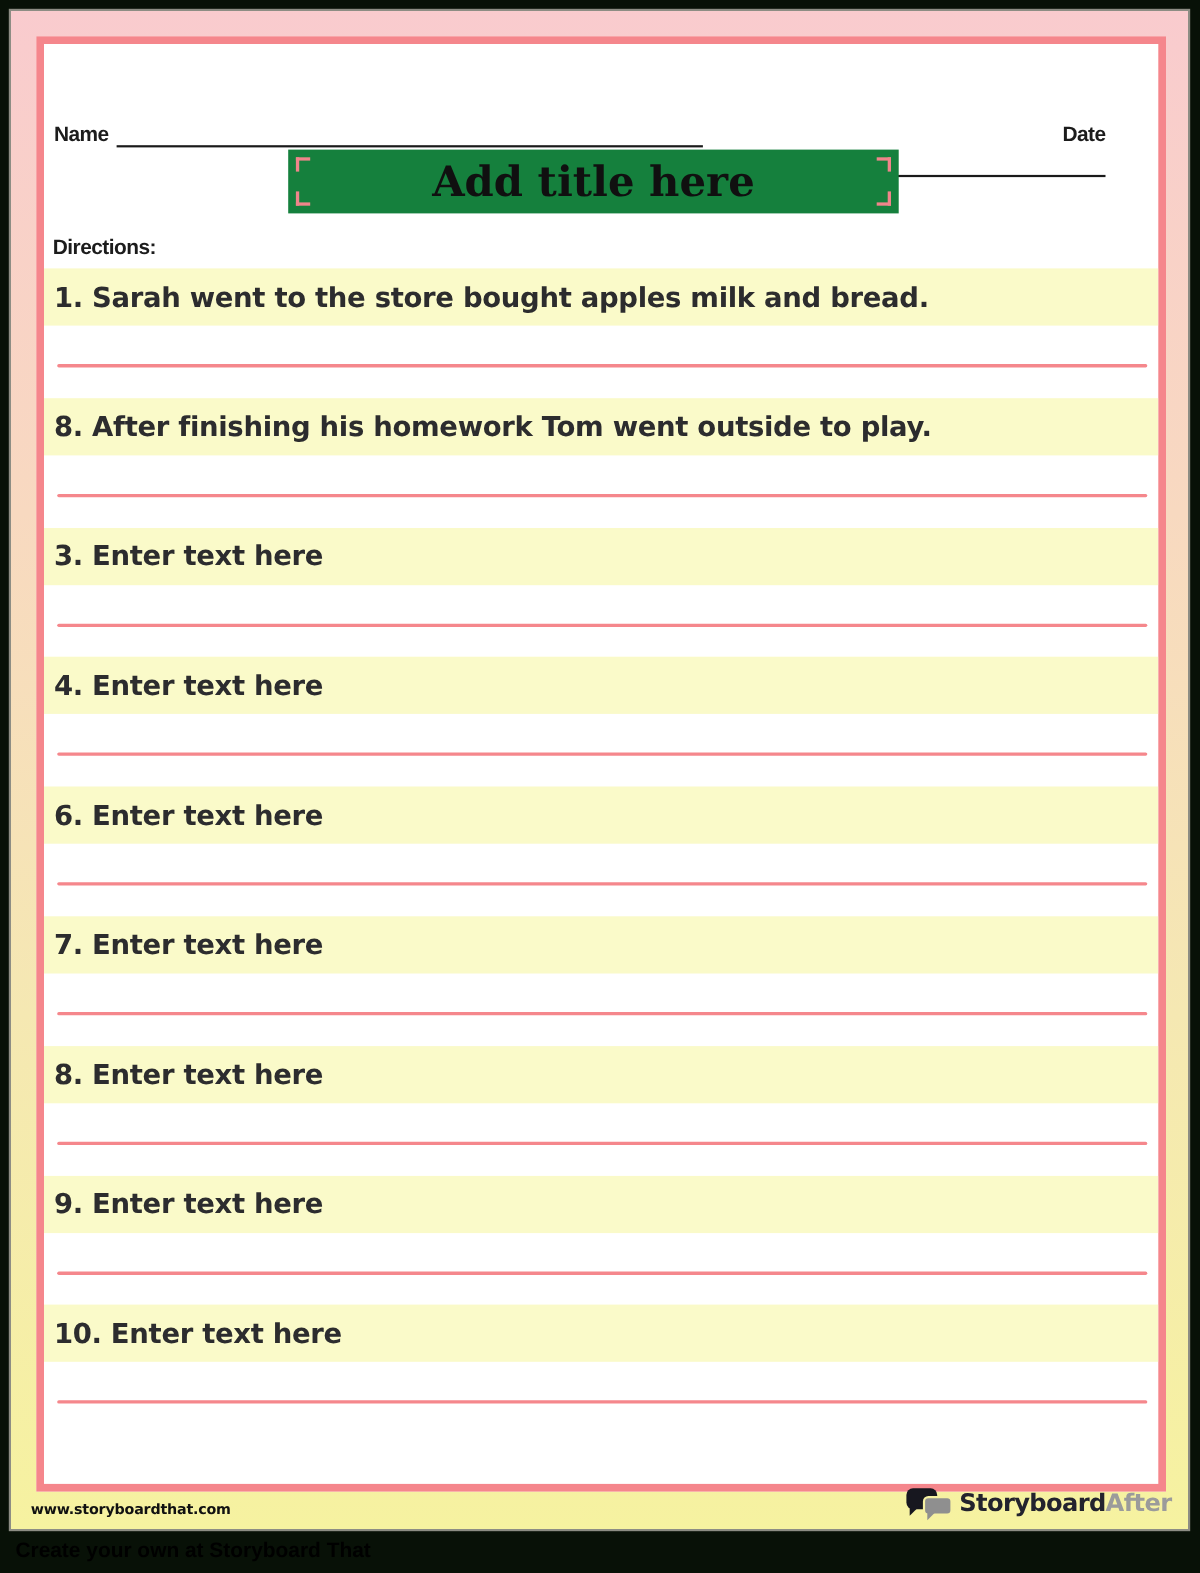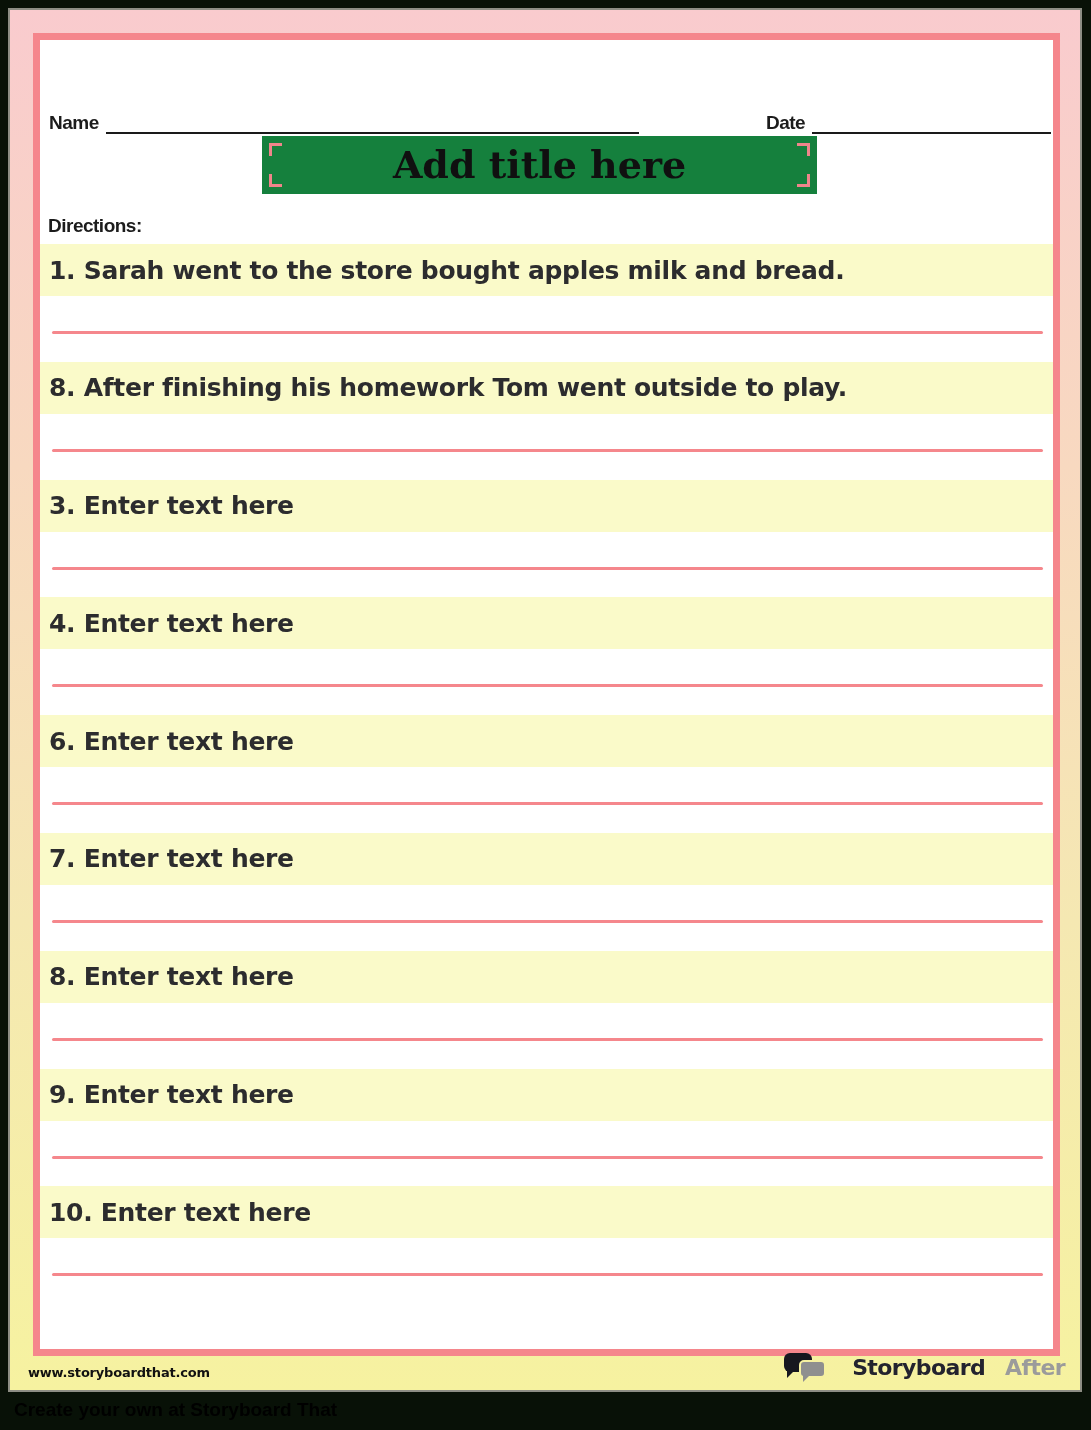--- a/index.html
+++ b/index.html
@@ -32,21 +32,21 @@
   
   .hdr-field { position:absolute; display:flex; align-items:flex-end; gap:7px; }
   .hdr-label {
     font-family:"Liberation Sans", sans-serif;
     font-weight:bold; font-size:19px; letter-spacing:-0.5px; color:#1c1c1c;
     line-height:22px;
   }
   .hdr-line { border-bottom:2.5px solid #1a1a1a; height:20px; }
   .name-field { left:9px; top:28px; }
   .name-field .hdr-line { width:533px; }
-  .date-field { left:726px; top:28px; }
+  .date-field { left:726px; top:28px;flex-direction:column; }
   .date-field .hdr-line { width:239px; }
 
   
   .title-box {
     position:absolute; left:222px; top:52px; width:555px; height:58px;
     background:#15803d;
     display:flex; align-items:center; justify-content:center;
     cursor:text;
   }
   .title-text {
@@ -85,21 +85,21 @@
     background:#f5878c; border-radius:2px;
   }
 
   
   .site-url {
     position:absolute; left:18px; top:1355px;
     font-weight:bold; font-size:13px; color:#111111; letter-spacing:-0.2px;
   }
   .logo {
     position:absolute; right:15px; top:1341px;
-    display:flex; align-items:center;gap:20px;
+    display:flex; align-items:center;
   }
   .bubbles { position:relative; width:50px; height:34px; }
   .bubble-black {
     position:absolute; left:2px; top:2px; width:28px; height:19px;
     background:#17171f; border-radius:6px;
   }
   .bubble-black::after {
     content:""; position:absolute; left:3px; top:16px;
     border-left:9px solid #17171f; border-bottom:9px solid transparent;
   }

